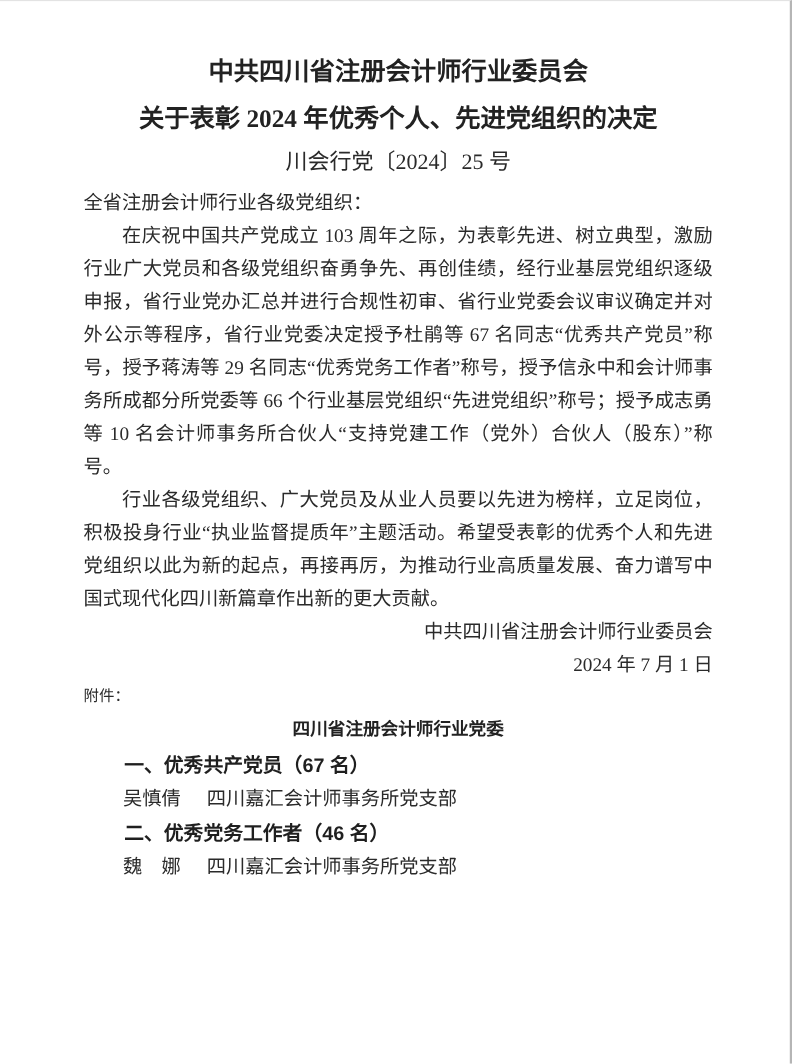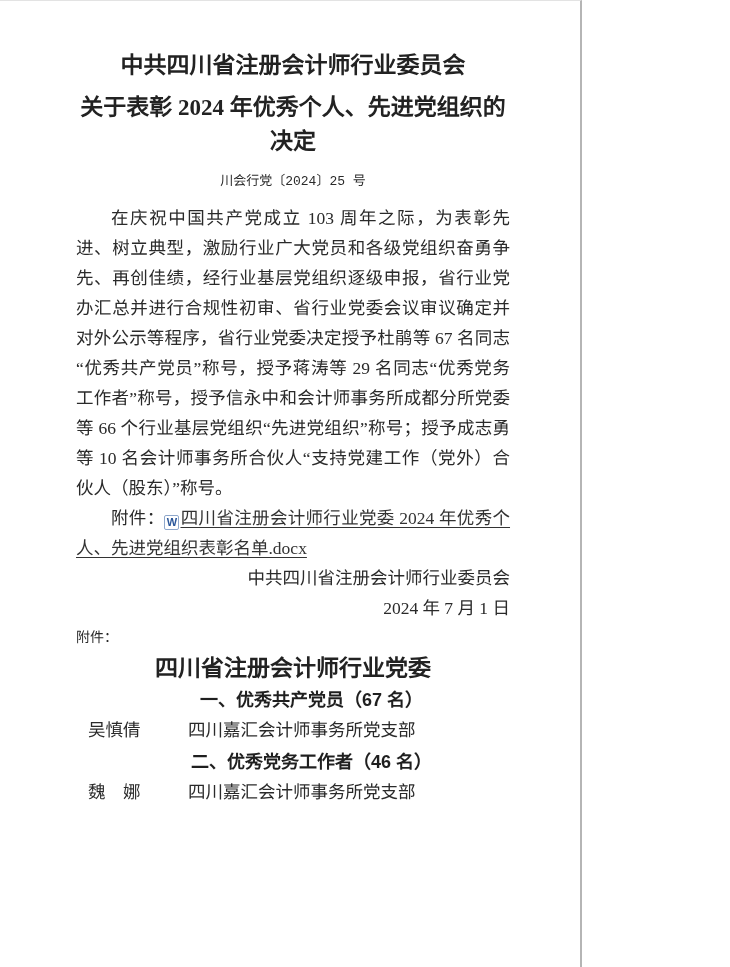--- a/index.html
+++ b/index.html
@@ -2,21 +2,21 @@
 <html lang="zh-CN"><head>
 <meta charset="utf-8">
 <style>
   html, body {
     margin: 0;
     padding: 0;
     background: #ffffff;
   }
   .page {
     position: relative;
-    width: 582px;
+    width: 720px;
     height: 967px;
     box-sizing: border-box;
     background: #ffffff;
     border-top: 1px solid #e3e3e3;
     border-right: 2px solid #b5b5b5;
     padding: 48px 70px 0 76px;
     font-family: "Liberation Serif", "DejaVu Serif", serif;
     color: #2a2a2a;
     overflow: hidden;
   }
@@ -26,24 +26,23 @@
     font-size: 23px;
     font-weight: bold;
     line-height: 34px;
     color: #222222;
   }
   .doc-title.second {
     margin-bottom: 8px;
   }
   .doc-number {
     text-align: center;
-    font-size: 13px;
+    font-size: 20px;
     line-height: 30px;
     margin-bottom: 6px;
-    font-family: Liberation Mono, monospace;
   }
   .body-text {
     font-size: 17.5px;
     line-height: 30px;
     text-align: justify;
   }
   .salutation {
     margin: 0;
   }
   .para {
@@ -85,63 +84,62 @@
   }
   .signature-block div { margin: 0; }
   .appendix-label {
     font-size: 14px;
     line-height: 30px;
     margin: 0;
   }
   .appendix-title {
     margin: 0;
     text-align: center;
-    font-size: 23px;
+    font-size: 16px;
     font-weight: bold;
     line-height: 30px;
     font-family: "Liberation Sans", sans-serif;
     color: #222222;
   }
   .section-heading {
     margin: 2px 0 0 0;
     padding-left: 2.05em;
     font-size: 18px;
     font-weight: bold;
     line-height: 30px;
     font-family: "Liberation Sans", sans-serif;
     color: #1f1f1f;
-    text-align: center;
   }
   .entry-row {
     margin: 0 0 0 12px;
     font-size: 17.5px;
     line-height: 30px;
   }
   .entry-name {
     display: inline-block;
     min-width: 100px;
+    text-align: center;
   }
   .entry-name:empty { display: none; }
 </style>
 </head>
 <body>
 
 <div class="page">
 
   <h1 class="doc-title">中共四川省注册会计师行业委员会</h1>
   <h1 class="doc-title second">关于表彰 2024 年优秀个人、先进党组织的决定</h1>
 
   <div class="doc-number">川会行党〔2024〕25 号</div>
 
   <div class="body-text">
+    <p class="salutation">全省注册会计师行业各级党组织：</p>
     <p class="para">在庆祝中国共产党成立 103 周年之际，为表彰先进、树立典型，激励行业广大党员和各级党组织奋勇争先、再创佳绩，经行业基层党组织逐级申报，省行业党办汇总并进行合规性初审、省行业党委会议审议确定并对外公示等程序，省行业党委决定授予杜鹃等 67 名同志“优秀共产党员”称号，授予蒋涛等 29 名同志“优秀党务工作者”称号，授予信永中和会计师事务所成都分所党委等 66 个行业基层党组织“先进党组织”称号；授予成志勇等 10 名会计师事务所合伙人“支持党建工作（党外）合伙人（股东）”称号。</p>
+    <p class="para">行业各级党组织、广大党员及从业人员要以先进为榜样，立足岗位，积极投身行业“执业监督提质年”主题活动。希望受表彰的优秀个人和先进党组织以此为新的起点，再接再厉，为推动行业高质量发展、奋力谱写中国式现代化四川新篇章作出新的更大贡献。</p>
 
-    <p class="attach-line">
-      <span>附件：</span><a class="attach-link"><span class="word-icon">W</span><span>四川省注册会计师行业党委 2024 年优秀个人、先进党组织表彰名单.docx</span></a>
-    </p>
 
     <div class="signature-block">
       <div>中共四川省注册会计师行业委员会</div>
       <div>2024 年 7 月 1 日</div>
     </div>
   </div>
 
   <p class="appendix-label">附件：</p>
 
   <h2 class="appendix-title">四川省注册会计师行业党委</h2>

